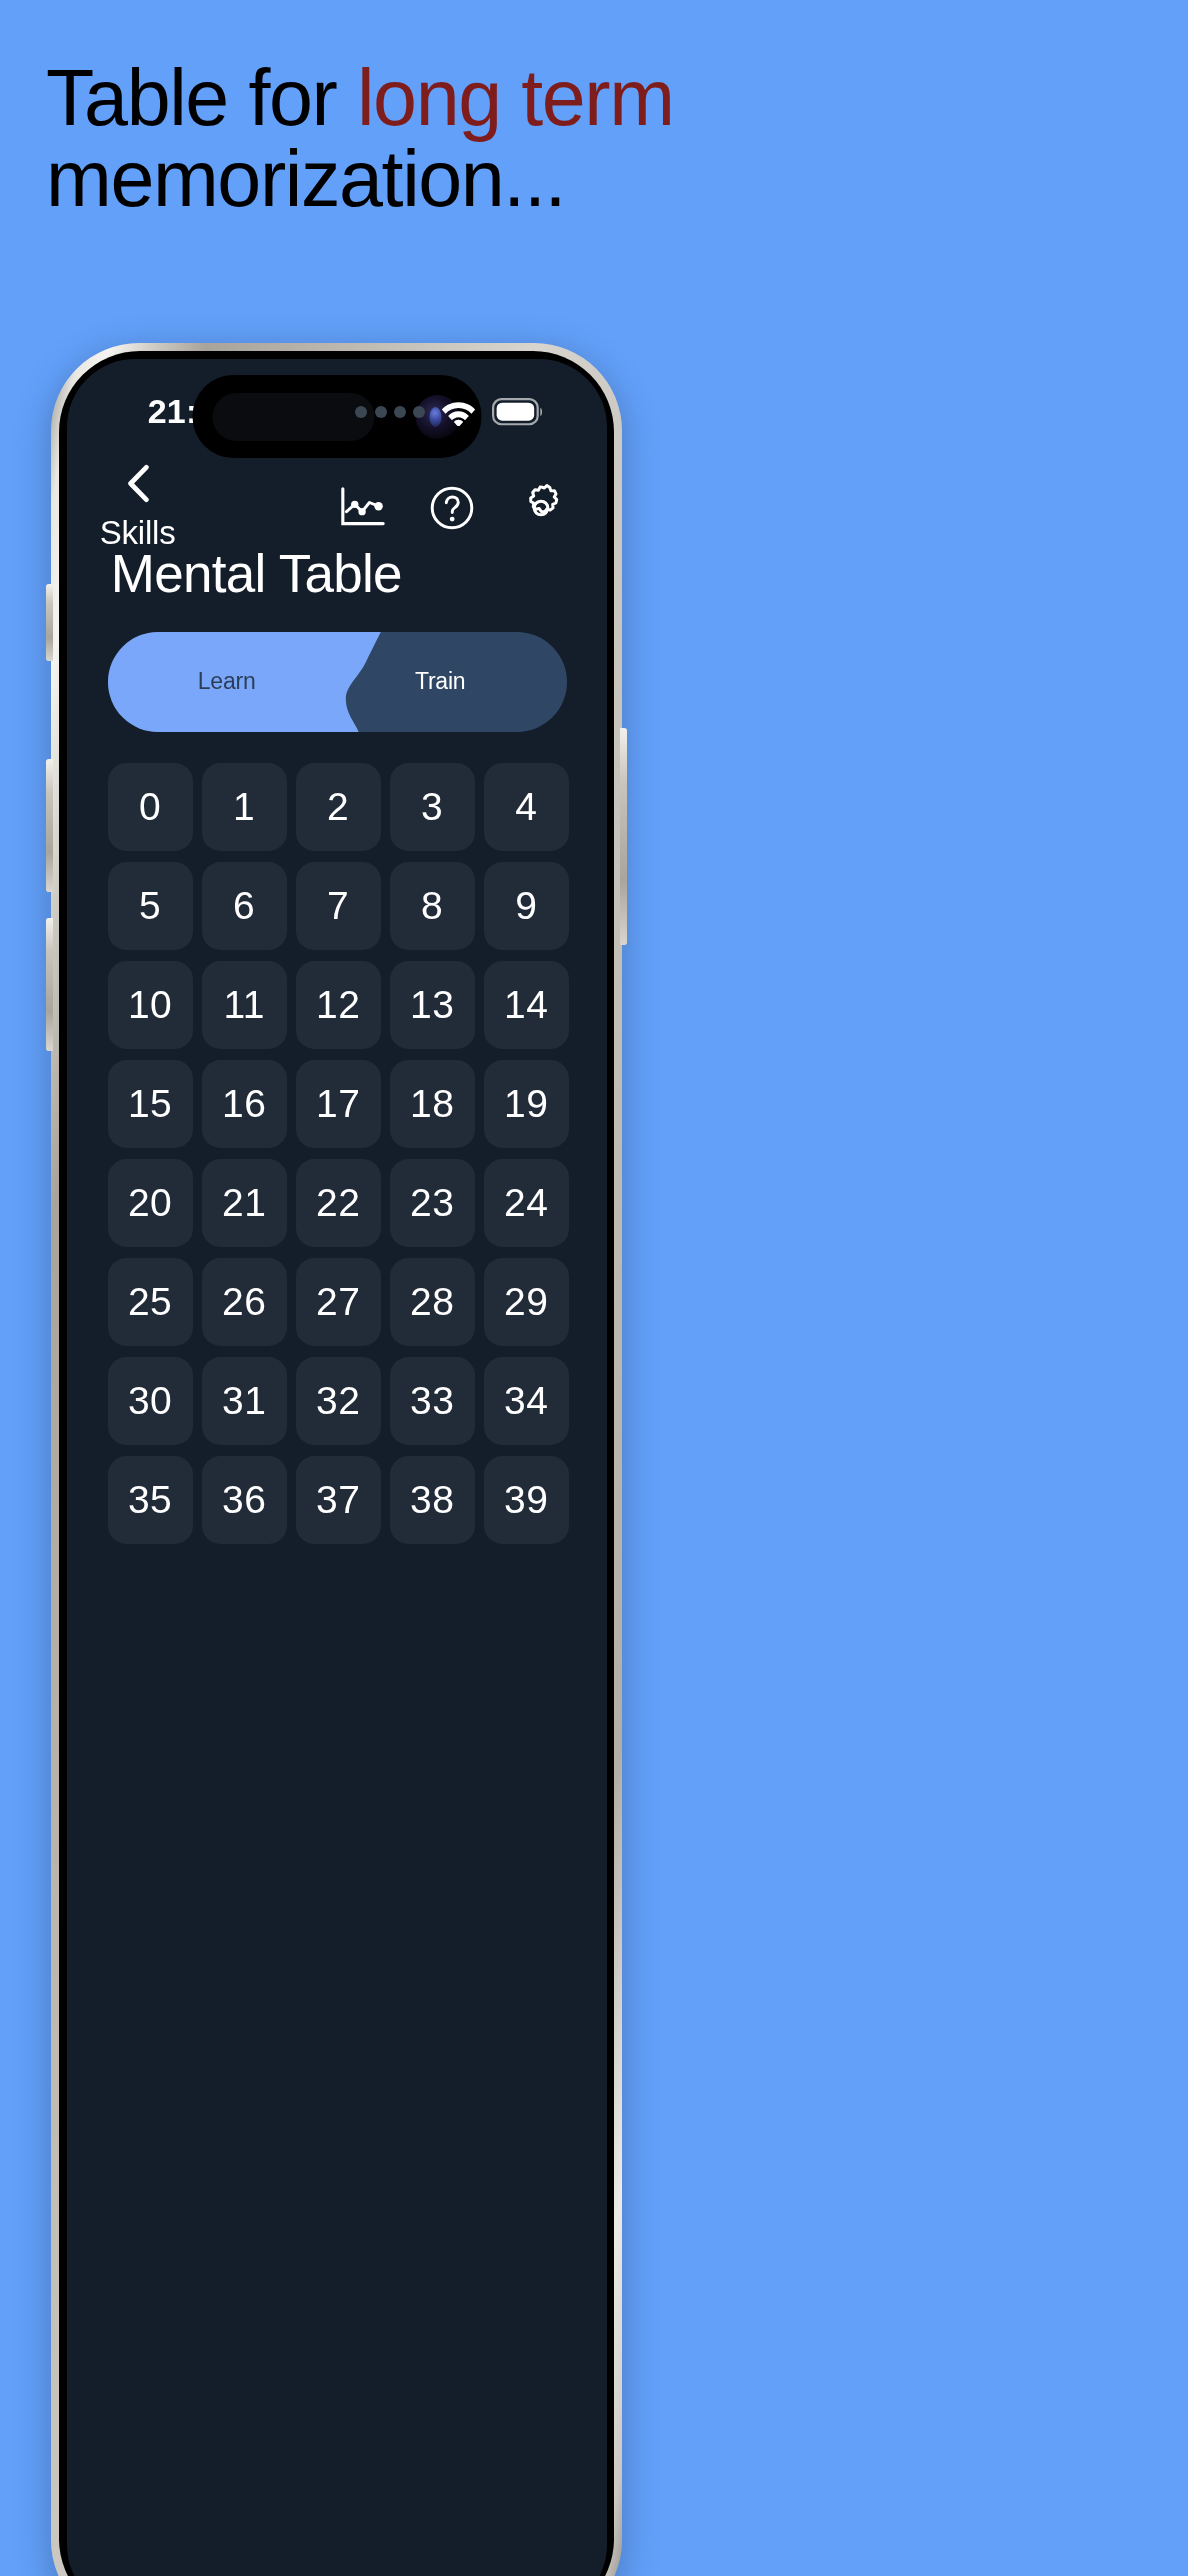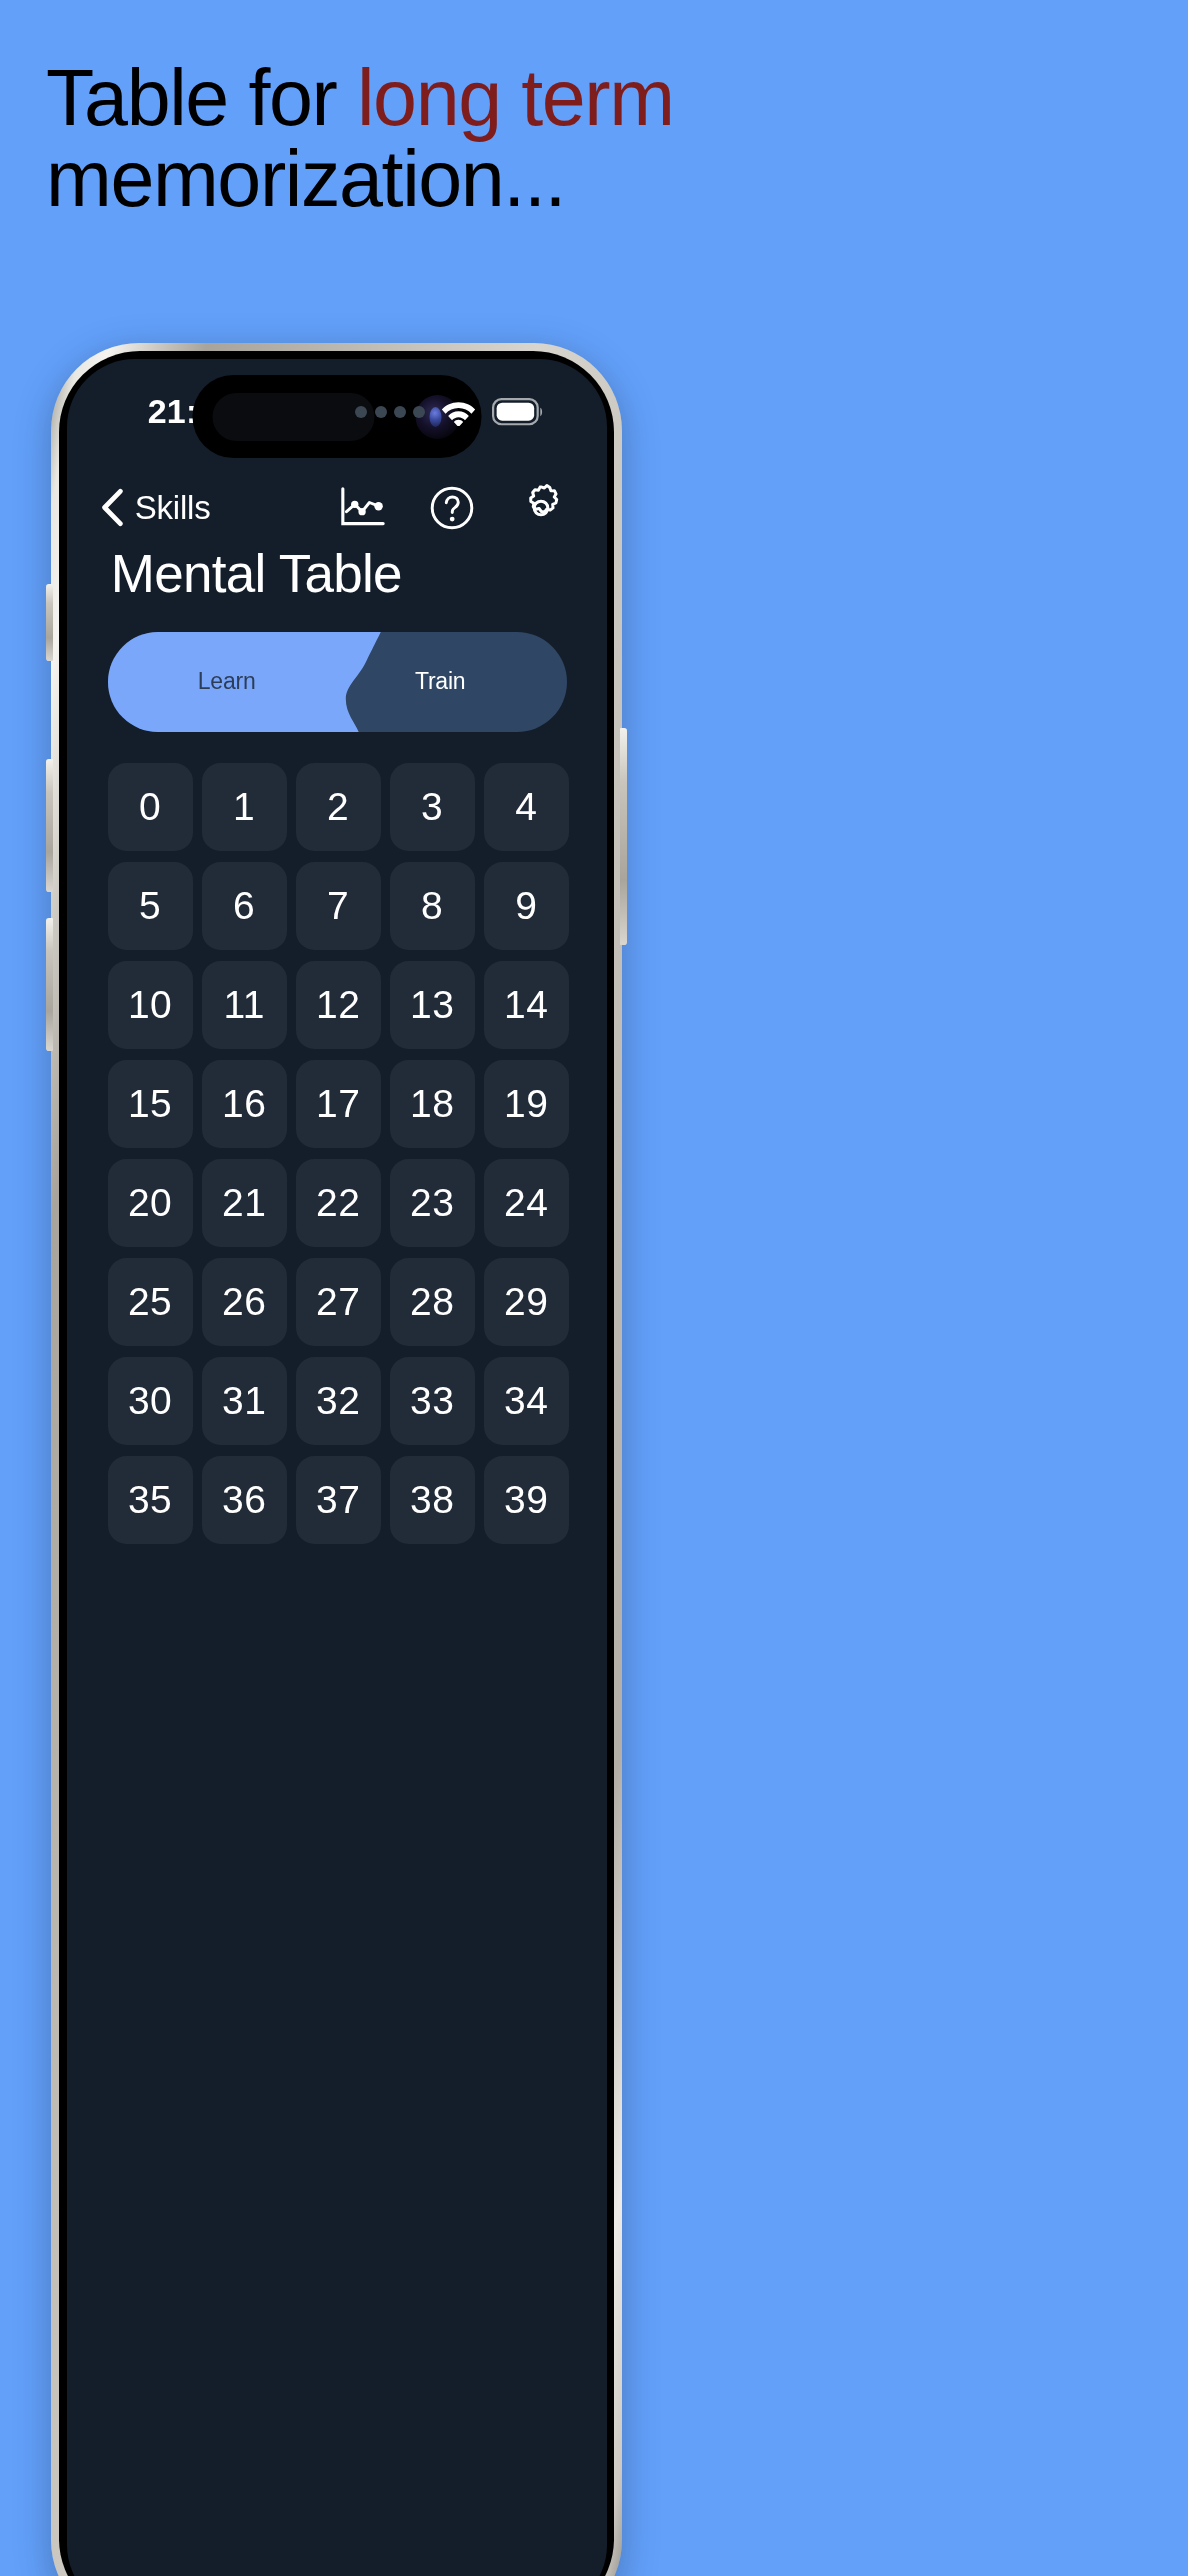--- a/index.html
+++ b/index.html
@@ -165,20 +165,21 @@
     height: 76px;
     display: flex;
     align-items: center;
     padding: 0 41px 0 33px;
   }
   .back-btn {
     display: flex;
     align-items: center;
     gap: 11px;
     cursor: pointer;
+    flex-direction: column;
   }
   .chev-left { display: block; }
   .back-label {
     font-size: 33px;
     color: #ffffff;
     font-weight: 400;
     letter-spacing: -0.2px;
   }
   .nav-actions {
     margin-left: auto;

